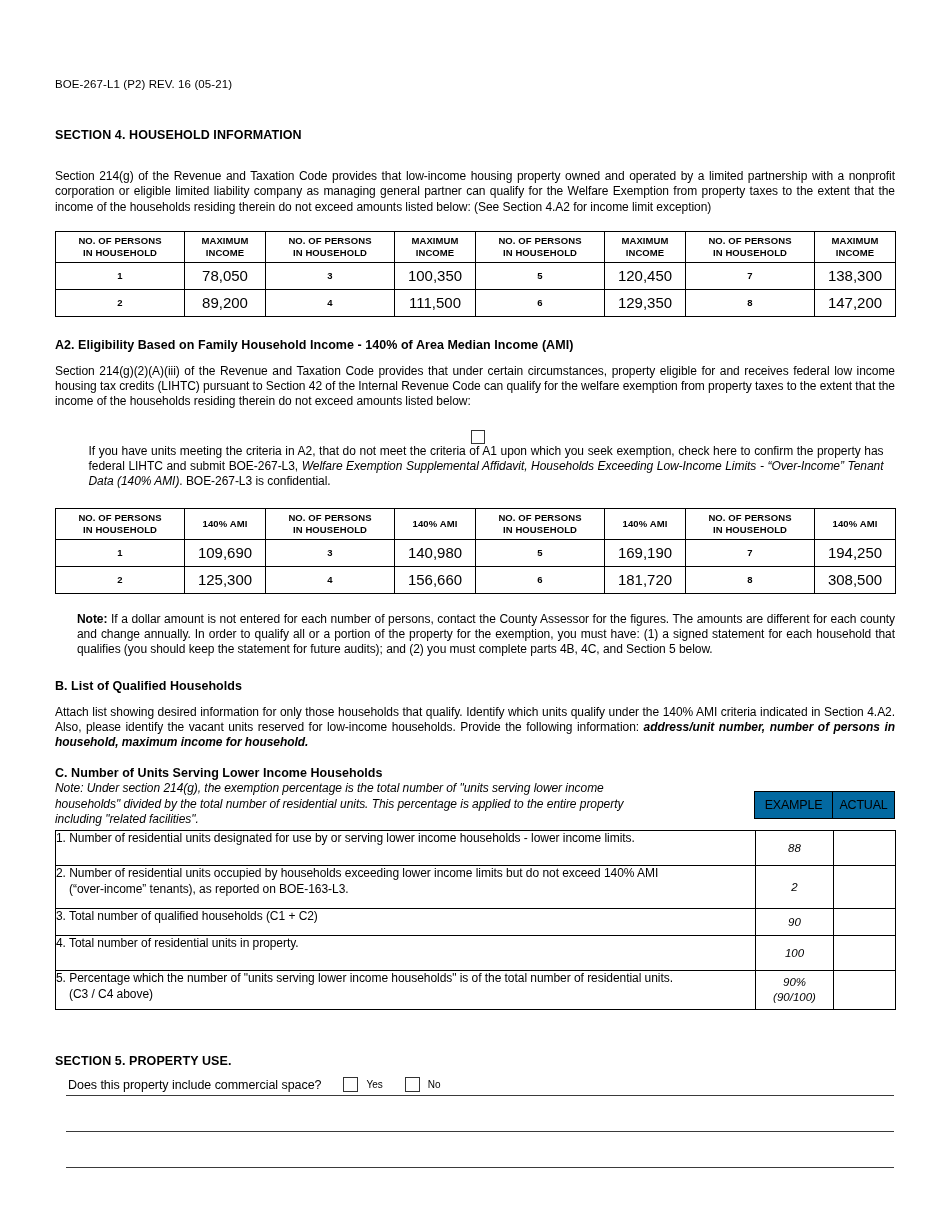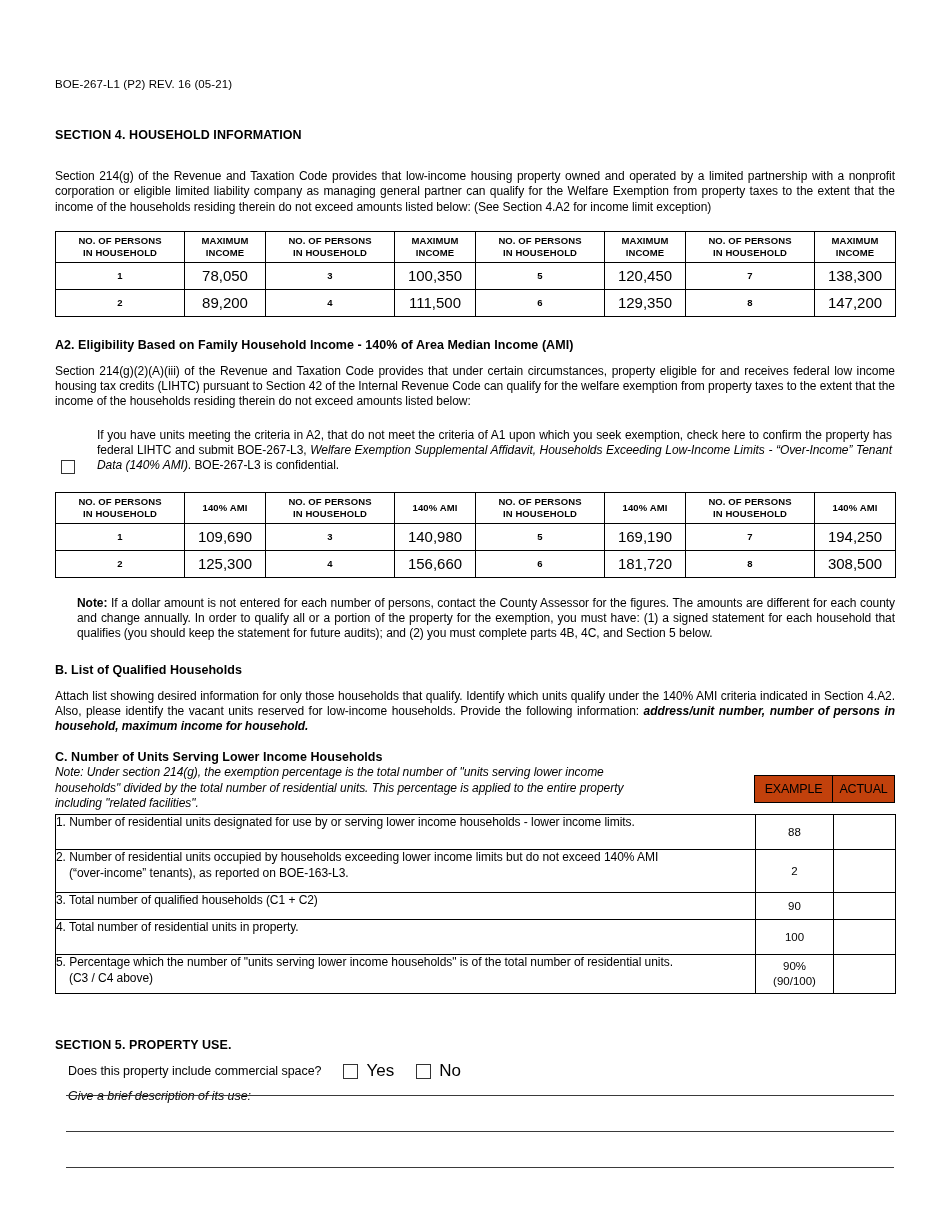--- a/index.html
+++ b/index.html
@@ -91,22 +91,23 @@
     font-size: 15px;
     font-weight: normal;
     height: 26px;
   }
   col.c-persons { width: 129px; }
   col.c-amount  { width: 81px; }
 
   
   .check-row {
     display: flex;
-    align-items: flex-end;
+    align-items: center;
     margin: 18px 0 0 0;
+    flex-direction: column;
   }
   .cbox {
     width: 12px;
     height: 12px;
     border: 1px solid #333;
     background: #fff;
     flex: 0 0 auto;
     margin: 2px 0 0 6px;
   }
   .check-text {
@@ -152,41 +153,42 @@
   }
   table.units-table td, table.units-table th {
     border: 1px solid #000;
     padding: 0;
   }
   col.c-label { width: 700px; }
   col.c-ex { width: 78px; }
   col.c-ac { width: 62px; }
 
   th.exhdr, th.achdr {
-    background: #c2410c;
+    background: #0369a1;
     font-size: 12.5px;
     font-weight: normal;
     text-align: center;
     height: 26px;
     vertical-align: middle;
     letter-spacing: -0.2px;
   }
   td.rowlabel {
     font-size: 12px;
     vertical-align: top;
     padding: 7px 0 7px 6px;
     line-height: 15.3px;
     letter-spacing: -0.05px;
   }
   td.rowlabel .ind { padding-left: 13px; display: block; }
   td.exval {
     font-size: 11.5px;
     text-align: center;
     vertical-align: middle;
     line-height: 15px;
+    font-style: italic;
   }
   td.acval { }
 
   
   .sec5 {
     margin-top: 44px;
   }
   .sec5 h1 {
     font-size: 12.5px;
     font-weight: bold;
@@ -202,21 +204,21 @@
   .q-row .qtext { letter-spacing: -0.05px; text-align: right; }
   .cbox2 {
     width: 13px;
     height: 13px;
     border: 1.3px solid #333;
     background: #fff;
     display: inline-block;
     margin-left: 22px;
     margin-right: 8px;
   }
-  .opt-label { font-size: 17px; }
+  .opt-label { font-size: 10px; }
   .desc-line {
     margin: 8px 0 0 13px;
     font-size: 12.5px;
     font-style: italic;
     letter-spacing: -0.05px;
   }
 
   .rule {
     width: 828px;
     border: none;
@@ -407,21 +409,20 @@
 
   <div class="sec5">
     <h1>SECTION 5. PROPERTY USE.</h1>
     <div class="q-row">
       <span class="qtext">Does this property include commercial space?</span>
       <span class="cbox2"></span>
       <span class="opt-label">Yes</span>
       <span class="cbox2"></span>
       <span class="opt-label">No</span>
     </div>
-    <div class="desc-line">Give a brief description of its use:</div>
   </div>
 
  </div>
 
  <hr class="rule r1">
  <hr class="rule r2">
  <hr class="rule r3">
 </div>
 
 </body></html>

